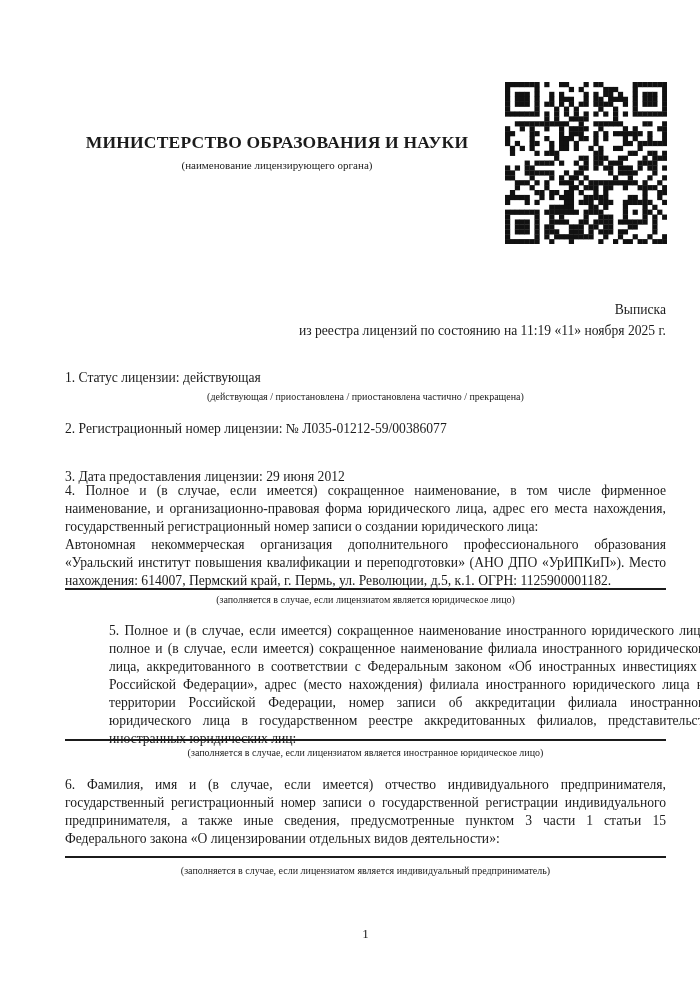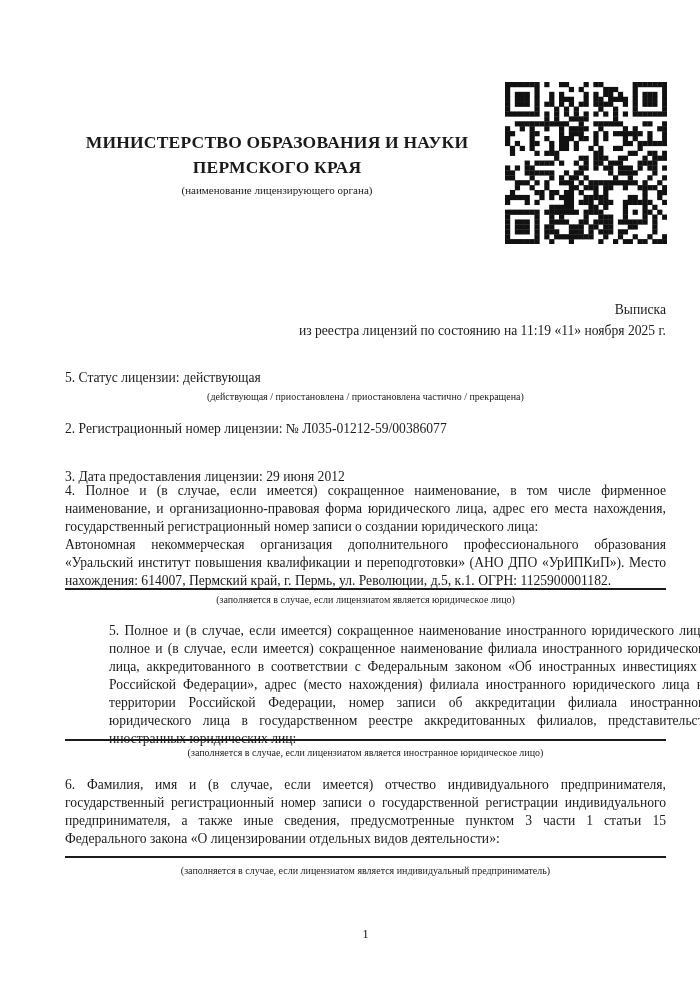--- a/index.html
+++ b/index.html
@@ -55,21 +55,20 @@
   .b-pagenum { top: 926px; text-align: center; font-size: 13px; }
 </style>
 </head>
 <body>
 
 <div class="page">
 
   <div class="abs b-header">
     <div class="ministry">
       <div>МИНИСТЕРСТВО ОБРАЗОВАНИЯ И НАУКИ</div>
-      <div>ПЕРМСКОГО КРАЯ</div>
     </div>
     <div class="header-caption">(наименование лицензирующего органа)</div>
   </div>
 
   <svg class="abs b-qr" viewBox="0 0 162 162" xmlns="http://www.w3.org/2000/svg" fill="#111111" id="qr-svg">
       <rect x="0.00" y="0.00" width="5.21" height="5.21"></rect>
       <rect x="4.91" y="0.00" width="5.21" height="5.21"></rect>
       <rect x="9.82" y="0.00" width="5.21" height="5.21"></rect>
       <rect x="14.73" y="0.00" width="5.21" height="5.21"></rect>
       <rect x="19.64" y="0.00" width="5.21" height="5.21"></rect>
@@ -601,21 +600,21 @@
       <rect x="147.27" y="157.09" width="5.21" height="5.21"></rect>
       <rect x="152.18" y="157.09" width="5.21" height="5.21"></rect>
       <rect x="157.09" y="157.09" width="5.21" height="5.21"></rect>
     </svg>
 
   <div class="abs text-col b-title">
     <div>Выписка</div>
     <div>из реестра лицензий по состоянию на 11:19 «11» ноября 2025 г.</div>
   </div>
 
-  <div class="abs text-col body-line b-item1">5. Статус лицензии: действующая</div>
+  <div class="abs text-col body-line b-item1">1. Статус лицензии: действующая</div>
   <div class="abs text-col small-caption b-cap1">(действующая / приостановлена / приостановлена частично / прекращена)</div>
 
   <div class="abs text-col body-line b-item2">2. Регистрационный номер лицензии: № Л035-01212-59/00386077</div>
 
   <div class="abs text-col body-line b-item3">3. Дата предоставления лицензии: 29 июня 2012</div>
 
   <div class="abs text-col body-line just b-item4q">4. Полное и (в случае, если имеется) сокращенное наименование, в том числе фирменное наименование, и организационно-правовая форма юридического лица, адрес его места нахождения, государственный регистрационный номер записи о создании юридического лица:</div>
   <div class="abs text-col body-line just b-item4a">Автономная некоммерческая организация дополнительного профессионального образования «Уральский институт повышения квалификации и переподготовки» (АНО ДПО «УрИПКиП»). Место нахождения: 614007, Пермский край, г. Пермь, ул. Революции, д.5, к.1. ОГРН: 1125900001182.</div>
   <div class="abs text-col fill-rule b-rule4"></div>
   <div class="abs text-col small-caption b-cap4">(заполняется в случае, если лицензиатом является юридическое лицо)</div>

